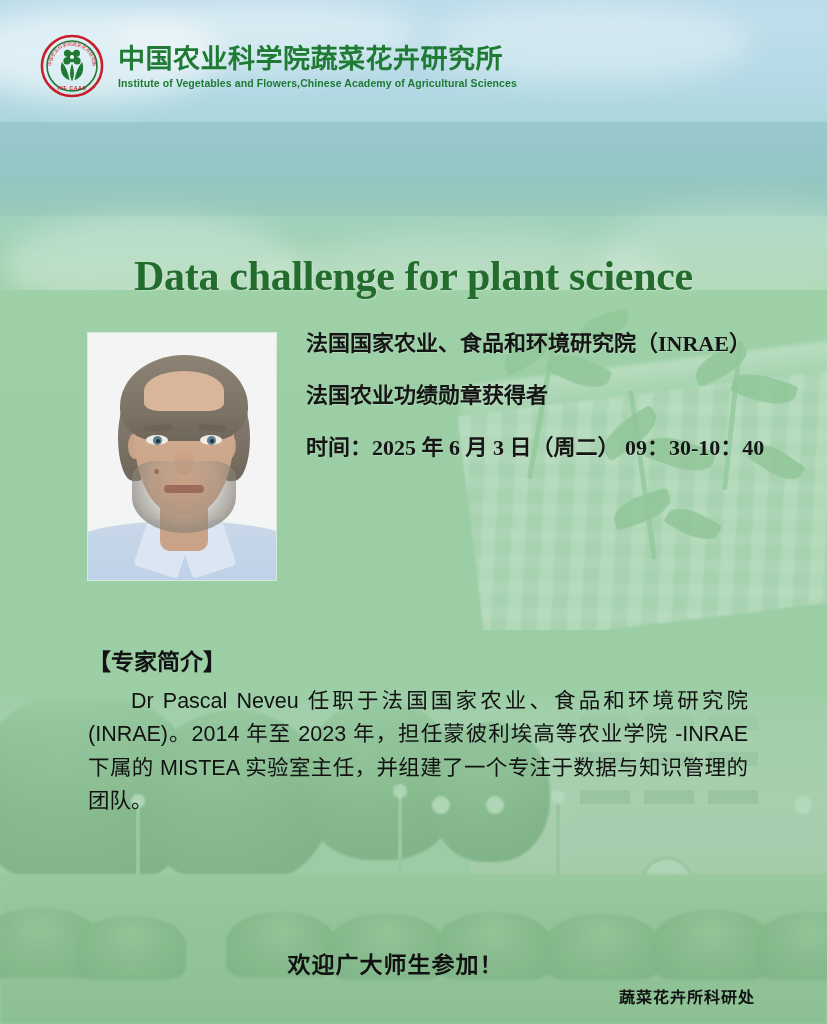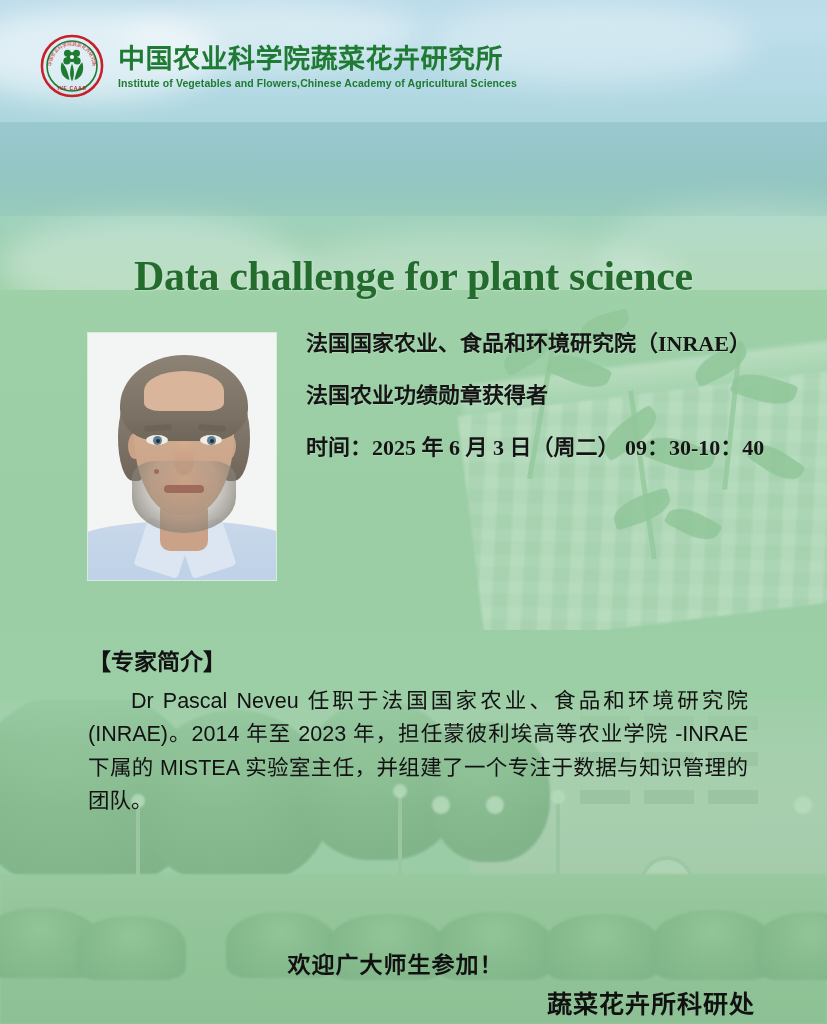--- a/index.html
+++ b/index.html
@@ -425,21 +425,21 @@
     font-family: "Liberation Serif", "DejaVu Serif", serif;
     font-size: 23px;
     font-weight: bold;
     color: #111;
     letter-spacing: 1px;
   }
   .dept {
     position: absolute;
     right: 72px; top: 984px;
     font-family: "Liberation Serif", "DejaVu Serif", serif;
-    font-size: 25px;
+    font-size: 16px;
     font-weight: bold;
     color: #111;
     letter-spacing: 1px;
   }
 </style>
 </head>
 <body>
 
 <div id="poster">
 

